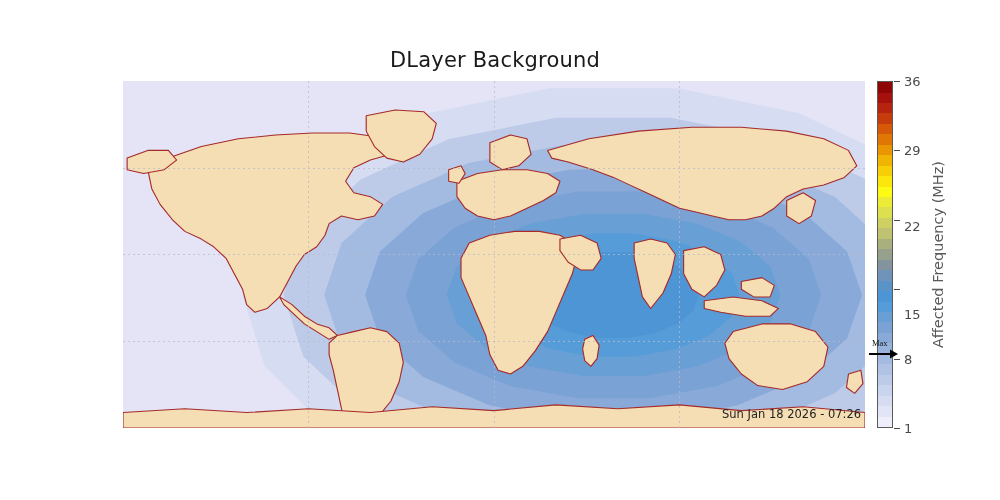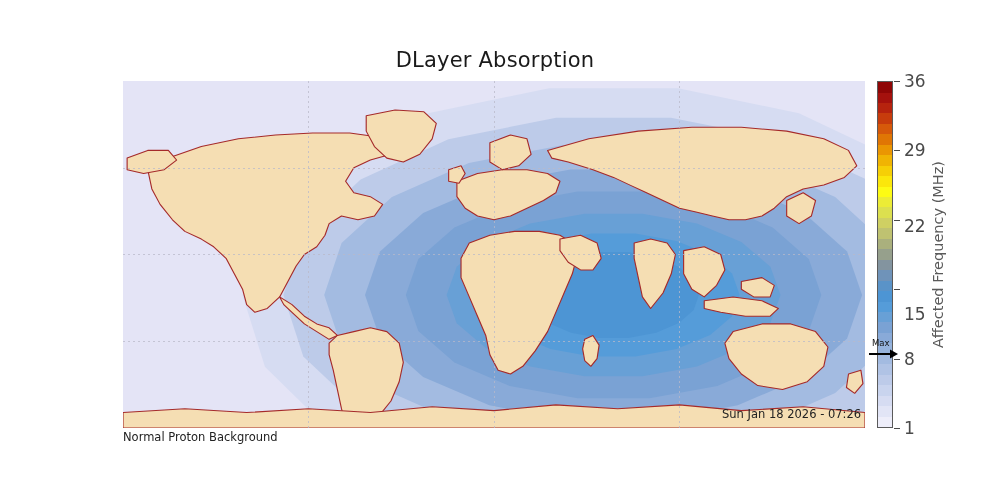--- a/index.html
+++ b/index.html
@@ -30,48 +30,48 @@
       background:repeating-linear-gradient(to bottom,#b9b9c9 0 2px,transparent 2px 5px);opacity:.75;}
   .grid .gl-h{position:absolute;left:0;right:0;height:1px;
       background:repeating-linear-gradient(to right,#b9b9c9 0 2px,transparent 2px 5px);opacity:.75;}
 
   
   .cbar-wrap{position:absolute;left:877px;top:81px;width:16px;height:347px;}
   .cbar{position:absolute;inset:0;border:1px solid #5a5a5a;box-sizing:border-box;
         display:flex;flex-direction:column-reverse;}
   .cbar i{display:block;flex:1 1 auto;width:100%;}
   .cb-tick{position:absolute;left:17px;width:6px;height:1px;background:#4a4a4a;}
-  .cb-lab{position:absolute;left:27px;font-size:17px;color:#4a4a4a;transform:translateY(-50%);}
+  .cb-lab{position:absolute;left:27px;font-size:13px;color:#4a4a4a;transform:translateY(-50%);}
   .cb-title{
     position:absolute;left:928px;top:81px;height:347px;width:20px;
     display:flex;align-items:center;justify-content:center;
   }
   .cb-title span{
     writing-mode:vertical-rl;transform:rotate(180deg);
     font-size:14.5px;color:#5a5a5a;white-space:nowrap;
   }
 
   
   .maxmark{position:absolute;left:868px;top:340px;width:34px;height:22px;pointer-events:none;}
-  .maxmark .mx-txt{position:absolute;left:4px;top:-1px;font-size:8.5px;color:#111;line-height:1;}
+  .maxmark .mx-txt{position:absolute;left:4px;top:-1px;font-size:8.5px;color:#111;line-height:1;font-family:Liberation Serif, serif;}
   .maxmark svg{position:absolute;left:0;top:9px;}
 
   
   .ann{position:absolute;font-size:11.5px;color:#222;white-space:nowrap;}
   .ann-proton{left:123px;top:430px;}
   .ann-xray{left:123px;top:445px;}
   .ann-date{left:722px;top:407px;}
   .footer{position:absolute;left:10px;top:476px;font-size:12px;font-style:italic;color:#111;white-space:nowrap;}
 </style>
 </head>
 <body>
 
 <div id="page">
 
-  <div class="title">DLayer Absorption</div>
+  <div class="title">DLayer Background</div>
 
   <div class="map-axes">
 
     <div class="map-layer">
       <svg viewBox="0 0 742 347" preserveAspectRatio="none" id="contour-svg">
           <polygon points="861.5,214.0 839.2,285.8 774.7,348.9 676.0,395.7 555.0,420.7 426.1,420.7 305.0,395.7 206.3,348.9 141.9,285.8 119.5,214.0 141.9,142.2 206.3,79.1 305.0,32.2 426.1,7.3 555.0,7.3 676.0,32.2 774.7,79.1 839.2,142.2" fill="#d6dcf2"></polygon>
           <polygon points="820.7,214.0 800.8,275.5 743.5,329.6 655.6,369.8 547.9,391.1 433.2,391.1 325.4,369.8 237.6,329.6 180.3,275.5 160.4,214.0 180.3,152.5 237.6,98.4 325.4,58.2 433.2,36.8 547.9,36.8 655.6,58.2 743.5,98.4 800.8,152.5" fill="#bdcbe9"></polygon>
           <polygon points="779.9,214.0 762.5,266.1 712.2,311.9 635.2,346.0 540.8,364.1 440.3,364.1 345.9,346.0 268.9,311.9 218.6,266.1 201.2,214.0 218.6,161.9 268.9,116.0 345.9,82.0 440.3,63.9 540.8,63.9 635.2,82.0 712.2,116.0 762.5,161.9" fill="#a3bbe1"></polygon>
           <polygon points="739.1,214.0 724.1,257.6 681.0,295.9 614.8,324.3 533.7,339.5 447.4,339.5 366.3,324.3 300.1,295.9 257.0,257.6 242.0,214.0 257.0,170.4 300.1,132.1 366.3,103.6 447.4,88.5 533.7,88.5 614.8,103.6 681.0,132.1 724.1,170.4" fill="#89aad8"></polygon>
           <polygon points="698.3,214.0 685.8,249.9 649.7,281.4 594.4,304.9 526.6,317.3 454.5,317.3 386.7,304.9 331.4,281.4 295.3,249.9 282.8,214.0 295.3,178.1 331.4,146.5 386.7,123.1 454.5,110.6 526.6,110.6 594.4,123.1 649.7,146.5 685.8,178.1" fill="#7aa2d4"></polygon>
@@ -206,16 +206,15 @@
   </div>
 
   <div class="maxmark">
     <span class="mx-txt">Max</span>
     <svg width="30" height="11" viewBox="0 0 30 11">
       <line x1="1" y1="5" x2="22" y2="5" stroke="#000" stroke-width="2"></line>
       <polygon points="22,0.5 30,5 22,9.5" fill="#000"></polygon>
     </svg>
   </div>
 
-  <div class="ann ann-proton">Normal Proton Background</div>
   <div class="ann ann-date">Sun Jan 18 2026 - 07:26</div>
 
 </div>
 
 </body></html>

